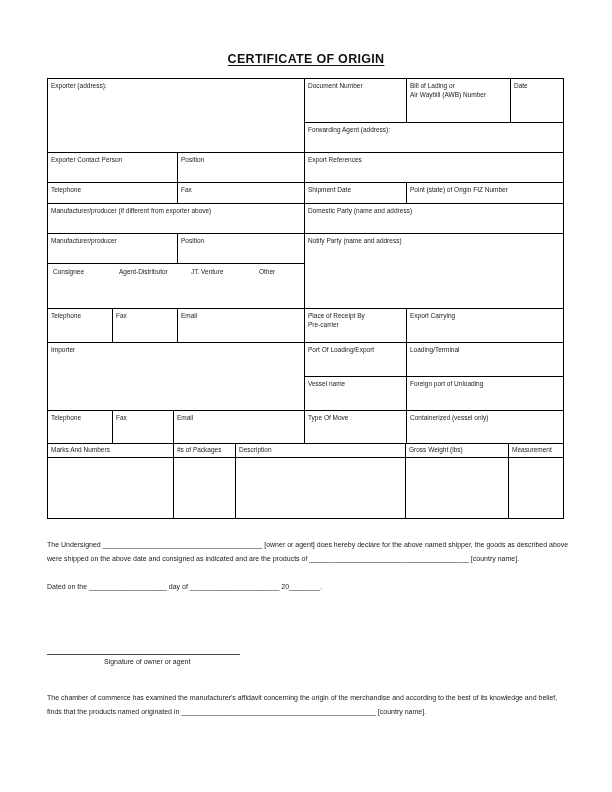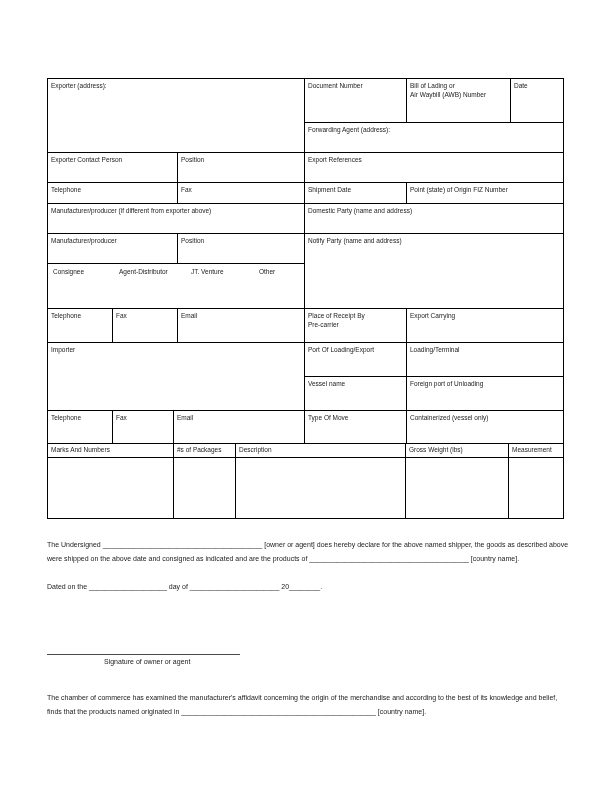--- a/index.html
+++ b/index.html
@@ -77,20 +77,21 @@
     font-size: 7px;
     color: #1b1b1b;
     white-space: nowrap;
   }
 </style>
 </head>
 <body>
 
 <div class="page">
 
+  <div class="doc-title">CERTIFICATE OF ORIGIN</div>
 
   <div class="cell" style="left:47px; top:78px; width:258px; height:75px;">
     <div class="cell-label">Exporter (address):</div>
   </div>
   <div class="cell" style="left:47px; top:152px; width:131px; height:31px;">
     <div class="cell-label">Exporter Contact Person</div>
   </div>
   <div class="cell" style="left:177px; top:152px; width:128px; height:31px;">
     <div class="cell-label">Position</div>
   </div>

